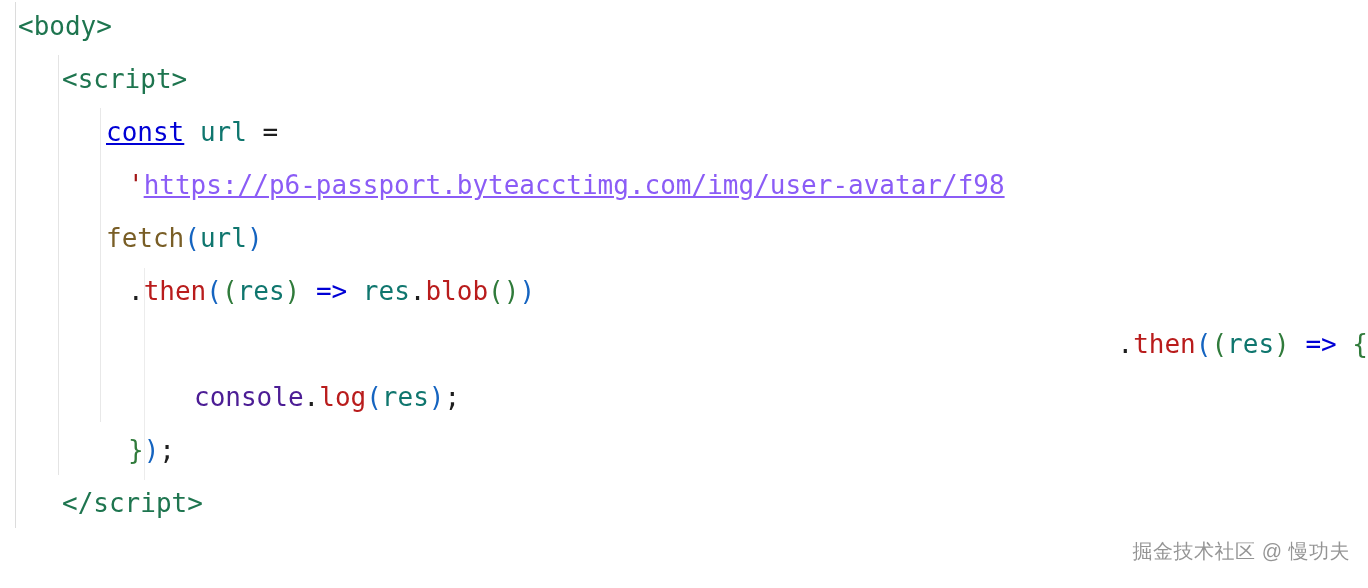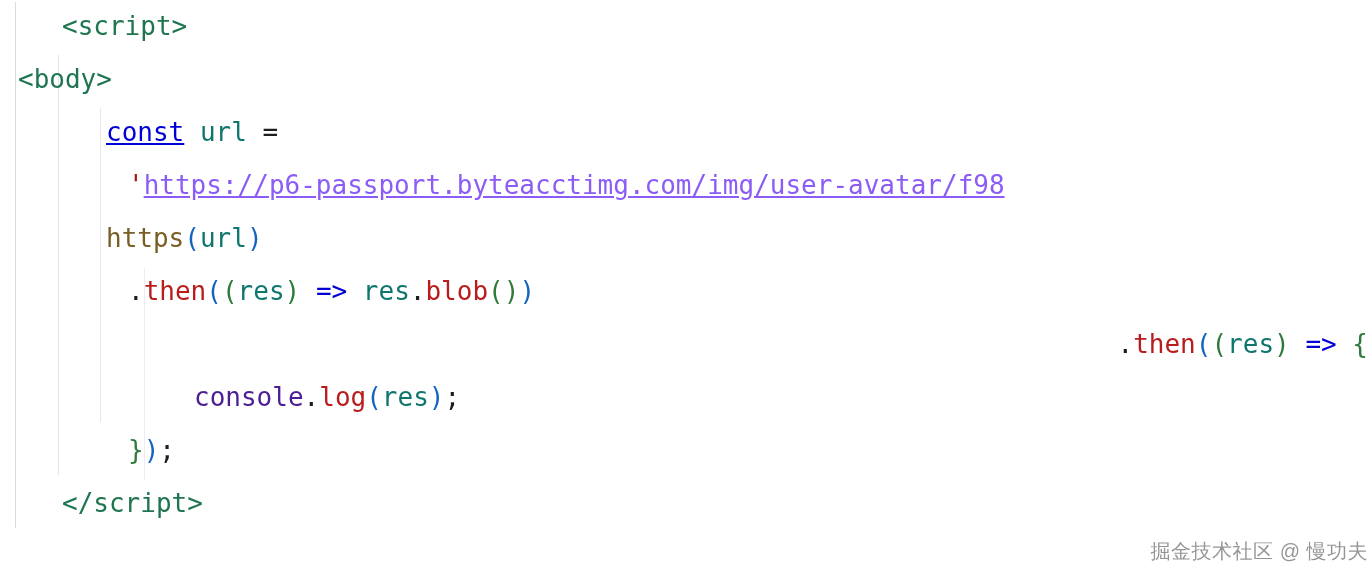--- a/index.html
+++ b/index.html
@@ -28,21 +28,21 @@
   .url-string { color: #8b5cf6; text-decoration: underline; }
   .fn { color: #795e26; }
   .method { color: #b91c1c; }
   .punct { color: #1e1e1e; }
   .paren { color: #1564c0; }
   .paren2 { color: #307b3b; }
   .arrow { color: #0000d5; }
   .brace { color: #307b3b; }
   .watermark {
     position: absolute;
-    right: 0;
+    right: 18px;
     bottom: 10px;
     font-family: -apple-system, BlinkMacSystemFont, "PingFang SC", "Microsoft YaHei", sans-serif;
     font-size: 20px;
     color: rgba(60,60,60,0.55);
     letter-spacing: 0.5px;
   }
   .line { position: relative; }
   .l1 { padding-left: 0; }
   .l2 { padding-left: 44px; }
   .l3 { padding-left: 88px; }
@@ -62,38 +62,38 @@
 </style>
 </head>
 <body>
 
 <div class="code-container">
   <div class="g1"></div>
   <div class="g2"></div>
   <div class="g3"></div>
   <div class="g4"></div>
 
+  <div class="line l1">
+    <span class="tag-punct">&lt;</span><span class="tag-name">body</span><span class="tag-punct">&gt;</span>
+  </div>
+
   <div class="line l2">
     <span class="tag-punct">&lt;</span><span class="tag-name">script</span><span class="tag-punct">&gt;</span>
-  </div>
-
-  <div class="line l1">
-    <span class="tag-punct">&lt;</span><span class="tag-name">body</span><span class="tag-punct">&gt;</span>
   </div>
 
   <div class="line l3">
     <span class="keyword-const">const</span><span> </span><span class="varname">url</span><span> </span><span class="equals">=</span>
   </div>
 
   <div class="line l4">
     <span class="string">'</span><span class="url-string">https://p6-passport.byteacctimg.com/img/user-avatar/f98</span>
   </div>
 
   <div class="line l5">
-    <span class="fn">https</span><span class="paren">(</span><span class="varname">url</span><span class="paren">)</span>
+    <span class="fn">fetch</span><span class="paren">(</span><span class="varname">url</span><span class="paren">)</span>
   </div>
 
   <div class="line l6">
     <span class="punct">.</span><span class="method">then</span><span class="paren">(</span><span class="paren2">(</span><span class="varname">res</span><span class="paren2">)</span><span> </span><span class="arrow">=&gt;</span><span> </span><span class="varname">res</span><span class="punct">.</span><span class="method">blob</span><span class="paren2">(</span><span class="paren2">)</span><span class="paren">)</span>
   </div>
 
   <div class="line l7">
     <span class="punct">.</span><span class="method">then</span><span class="paren">(</span><span class="paren2">(</span><span class="varname">res</span><span class="paren2">)</span><span> </span><span class="arrow">=&gt;</span><span> </span><span class="brace">{</span>
   </div>
 

